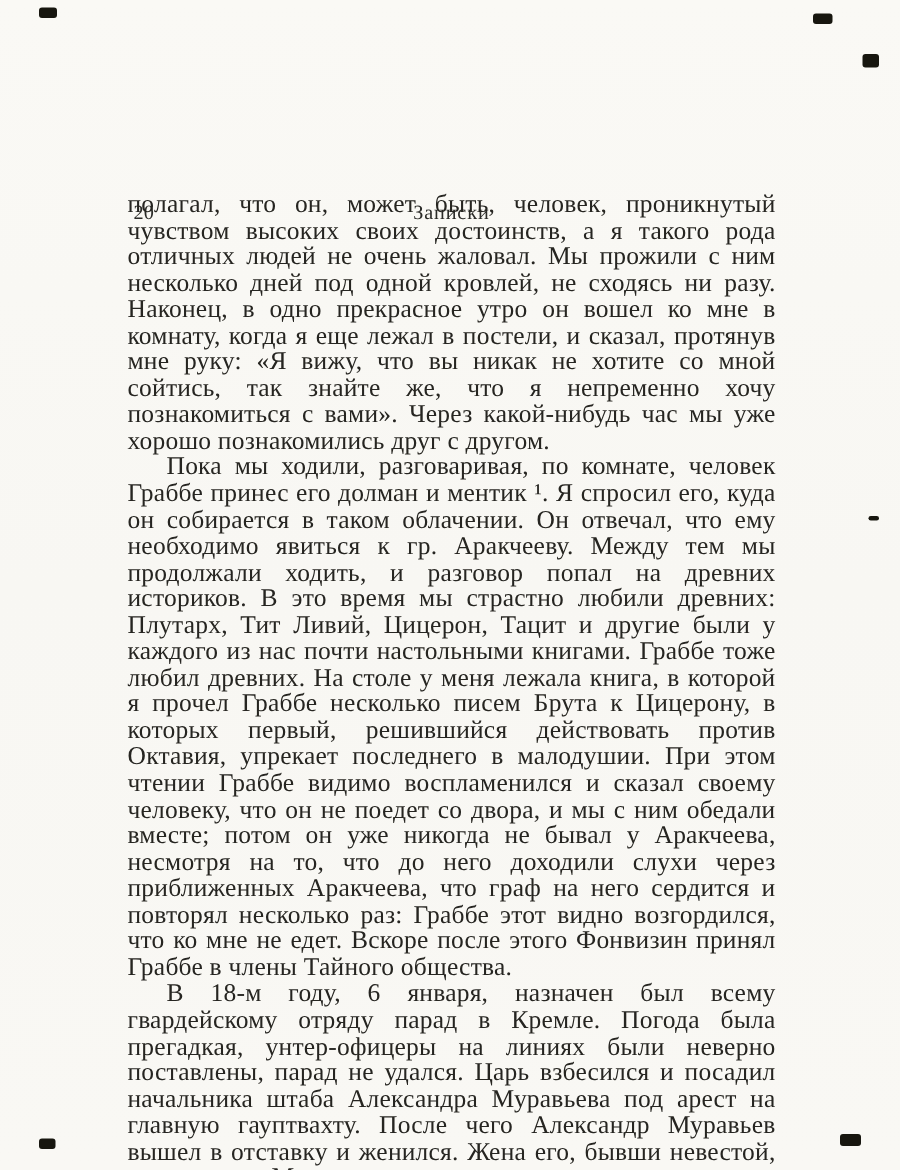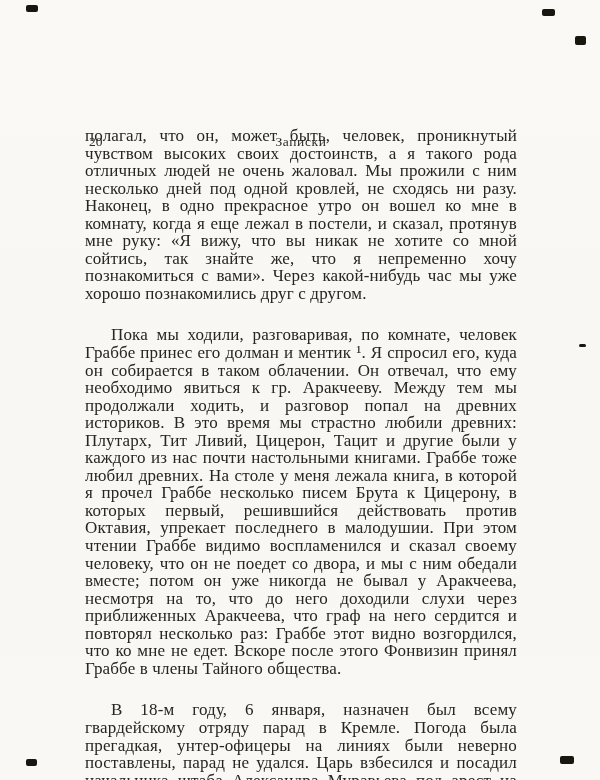--- a/index.html
+++ b/index.html
@@ -51,21 +51,20 @@
     text-align: justify;
     color: #262521;
     letter-spacing: 0.15px;
   }
   .text-block p {
     margin: 0;
     padding: 0;
   }
   .text-block p.indented {
     text-indent: 26px;
-    margin-top: 24px;
   }
   
   .mark {
     position: absolute;
     background: #17160f;
     border-radius: 2px;
   }
   .mark-tl { left: 26px;  top: 5px;    width: 12px; height: 7px; }
   .mark-tr { left: 542px; top: 9px;    width: 13px; height: 7px; }
   .mark-r1 { left: 575px; top: 36px;   width: 11px; height: 9px; }

